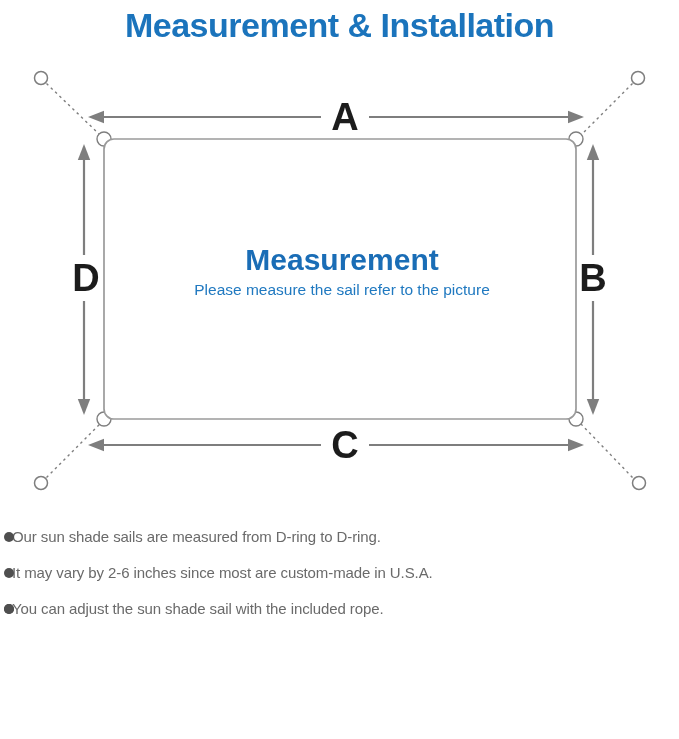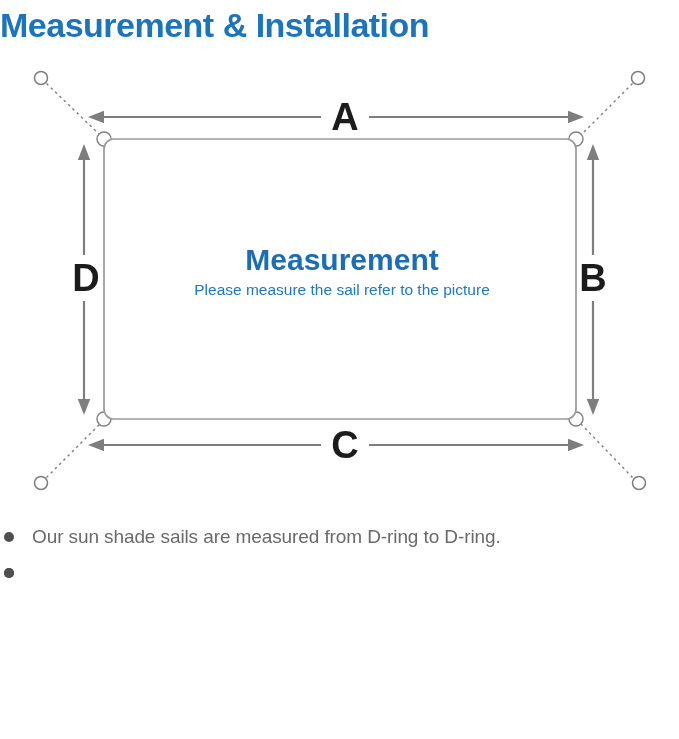--- a/index.html
+++ b/index.html
@@ -14,21 +14,21 @@
   }
   *{margin:0;padding:0;box-sizing:border-box;}
   html,body{background:#ffffff;}
   body{
     width:679px;height:739px;overflow:hidden;
     font-family:"Liberation Sans",sans-serif;
     position:relative;
   }
   .page-title{
     margin-top:4px;
-    text-align:left;
+    text-align:center;
     font-size:34px;
     font-weight:bold;
     letter-spacing:-0.5px;
     color:var(--title-blue);
     line-height:42px;
   }
   .diagram-wrap{
     position:absolute;left:0;top:55px;width:679px;height:460px;
   }
   svg .anchor{fill:#ffffff;stroke:var(--line-gray);stroke-width:1.5;}
@@ -39,23 +39,23 @@
   svg .head{fill:var(--line-gray);stroke:none;}
   svg .dim-label{font-family:"Liberation Sans",sans-serif;font-size:38px;font-weight:bold;fill:var(--label-black);}
   svg .center-heading{font-family:"Liberation Sans",sans-serif;font-size:30px;font-weight:bold;fill:var(--heading-blue);}
   svg .center-sub{font-family:"Liberation Sans",sans-serif;font-size:15.5px;fill:var(--subtitle-blue);}
   .notes{
     position:absolute;left:0;top:526px;width:674px;
     list-style:none;
   }
   .note-item{
     position:relative;
-    padding-left:32px;
+    padding-left:12px;
     margin-bottom:15px;
-    font-size:19px;
+    font-size:15px;
     letter-spacing:-0.1px;
     line-height:21px;
     color:var(--text-gray);
     max-width:674px;
   }
   .bullet-dot{
     position:absolute;left:4px;top:5.5px;
     width:10px;height:10px;border-radius:50%;
     background:var(--bullet-gray);
   }
@@ -130,17 +130,22 @@
   </svg>
 </div>
 
 <ul class="notes">
   <li class="note-item">
     <span class="bullet-dot"></span>
     <span>Our sun shade sails are measured from D-ring to D-ring.</span>
   </li>
   <li class="note-item">
     <span class="bullet-dot"></span>
+    <span>It may vary by 2-6 inches since most are custom-made in U.S.A.</span>
   </li>
   <li class="note-item">
     <span class="bullet-dot"></span>
   </li>
+  <li class="note-item">
+    <span class="bullet-dot"></span>
+    <span>You can adjust the sun shade sail with the included rope.</span>
+  </li>
 </ul>
 
 </body></html>

